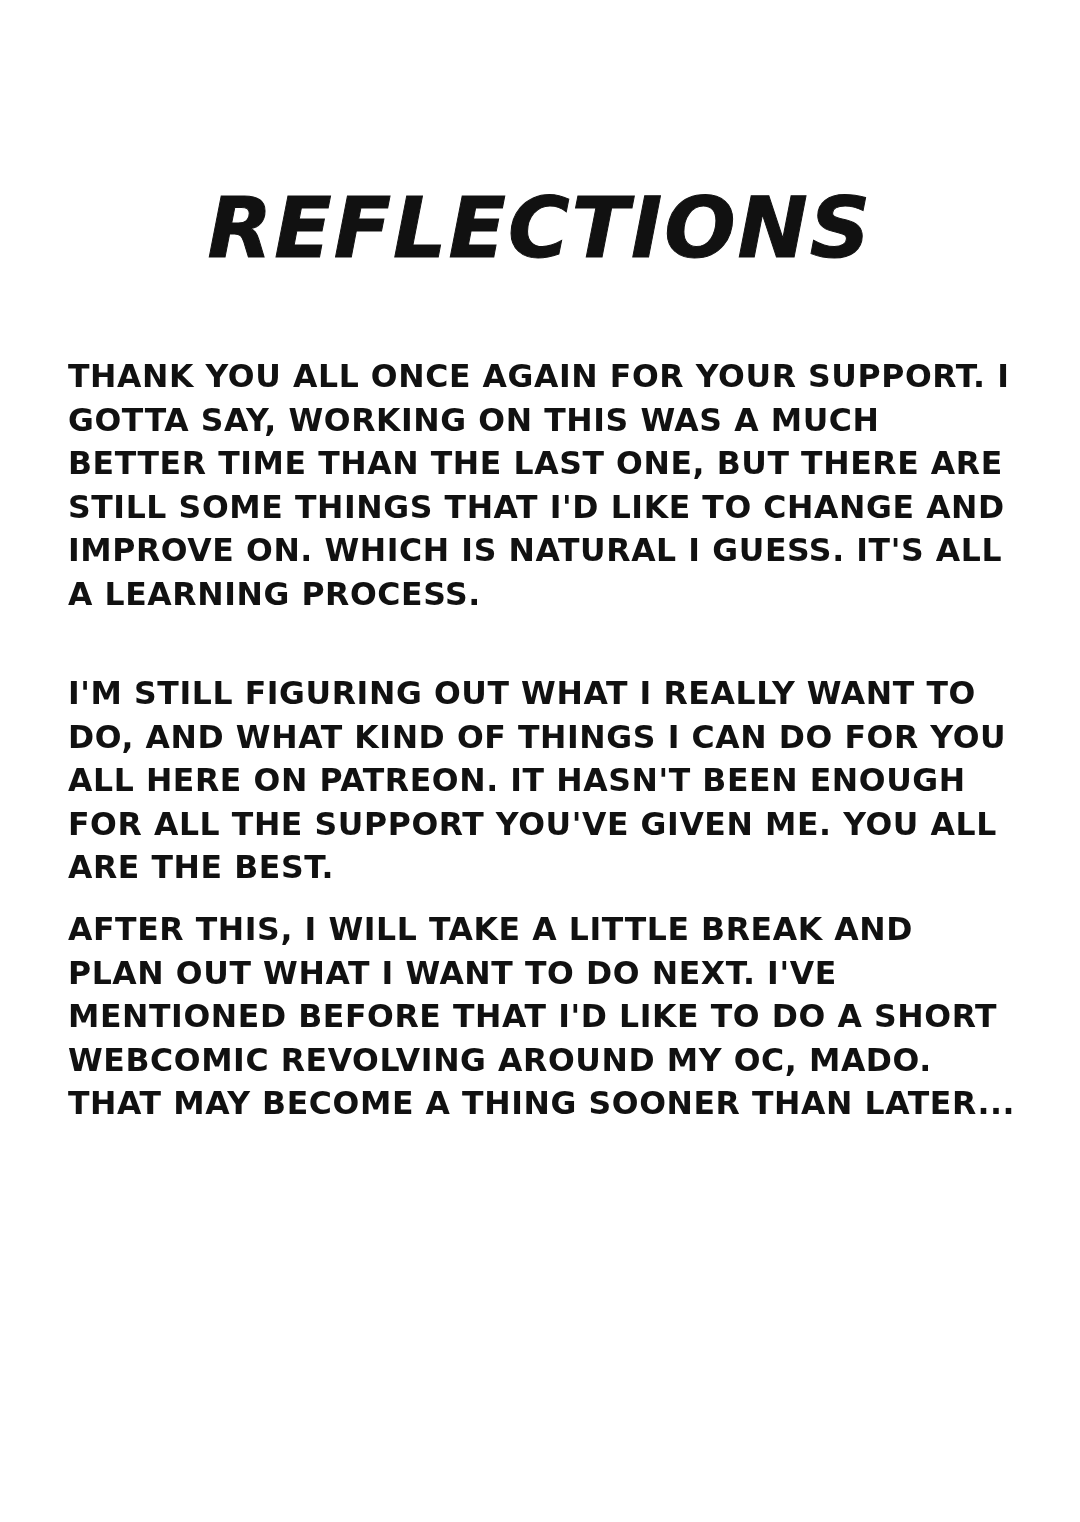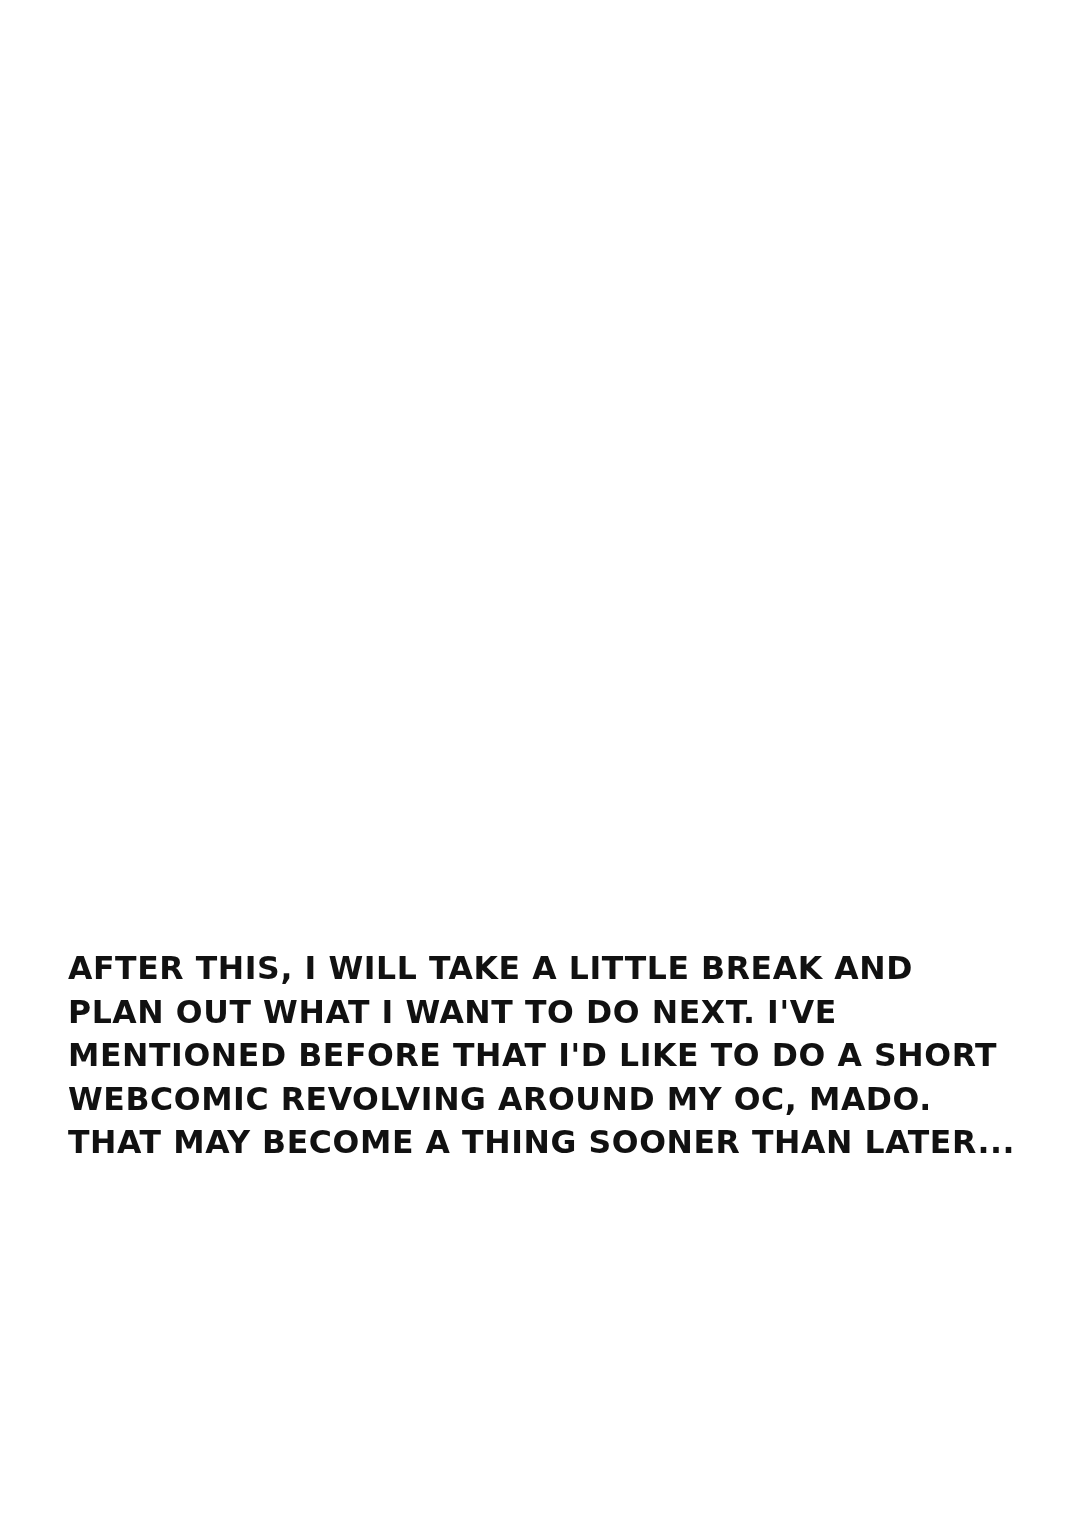--- a/index.html
+++ b/index.html
@@ -47,27 +47,30 @@
     line-height: 43.5px;
     font-weight: 700;
     letter-spacing: 0.6px;
     color: #111111;
     text-transform: uppercase;
     margin: 0;
     white-space: pre-wrap;
   }
   .p1 { top: 355px; }
   .p2 { top: 672px; }
-  .p3 { top: 908px; margin-top: 39px; }
+  .p3 { top: 908px; }
   .p4 { top: 1195px; }
 </style>
 </head>
 <body>
 
 <div class="page">
 
+  <h1 class="title">REFLECTIONS</h1>
 
+  <p class="para body-block p1">THANK YOU ALL ONCE AGAIN FOR YOUR SUPPORT. I GOTTA SAY, WORKING ON THIS WAS A MUCH BETTER TIME THAN THE LAST ONE, BUT THERE ARE STILL SOME THINGS THAT I'D LIKE TO CHANGE AND IMPROVE ON. WHICH IS NATURAL I GUESS. IT'S ALL A LEARNING PROCESS.</p>
 
+  <p class="para body-block p2">I'M STILL FIGURING OUT WHAT I REALLY WANT TO DO, AND WHAT KIND OF THINGS I CAN DO FOR YOU ALL HERE ON PATREON. IT HASN'T BEEN ENOUGH FOR ALL THE SUPPORT YOU'VE GIVEN ME. YOU ALL ARE THE BEST.</p>
 
   <p class="para body-block p3">AFTER THIS, I WILL TAKE A LITTLE BREAK AND PLAN OUT WHAT I WANT TO DO NEXT. I'VE MENTIONED BEFORE THAT I'D LIKE TO DO A SHORT WEBCOMIC REVOLVING AROUND MY OC, MADO. THAT MAY BECOME A THING SOONER THAN LATER...</p>
 
 
 </div>
 
 </body></html>

